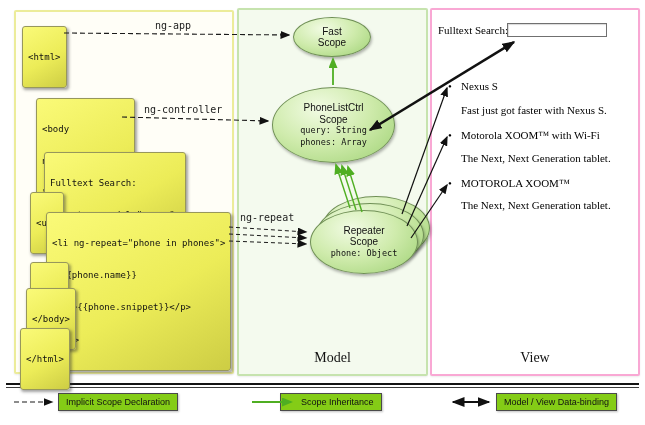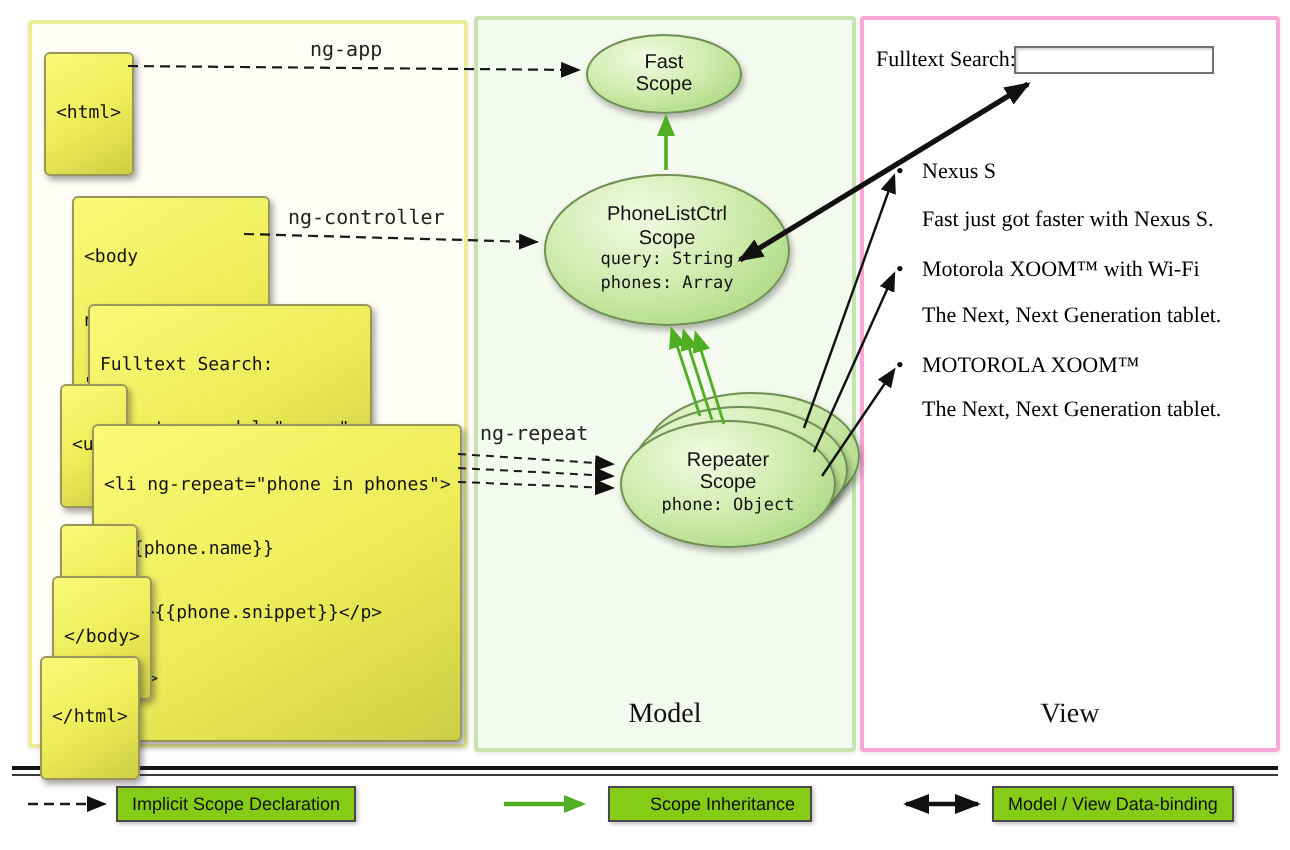--- a/index.html
+++ b/index.html
@@ -155,21 +155,21 @@
   <div class="view-line" style="left:448px;top:177px;">
     <span class="bullet">•</span>
     <span>MOTOROLA XOOM™</span>
   </div>
   <div class="view-line" style="left:461px;top:199px;">
     <span>The Next, Next Generation tablet.</span>
   </div>
 
   <div class="separator"></div>
   <div class="legend-box" style="left:58px;">Implicit Scope Declaration</div>
-  <div class="legend-box" style="left:304px;padding-left:20px;">Scope Inheritance</div>
+  <div class="legend-box" style="left:280px;padding-left:20px;">Scope Inheritance</div>
   <div class="legend-box" style="left:496px;text-align:center;">Model / View Data-binding</div>
 
   <svg class="overlay" viewBox="0 0 645 425" xmlns="http://www.w3.org/2000/svg">
     <defs>
       <marker id="aEnd" markerWidth="10" markerHeight="8" refX="8.5" refY="4" orient="auto" markerUnits="userSpaceOnUse">
         <path d="M0,0 L10,4 L0,8 Z" fill="#111"></path>
       </marker>
       <marker id="aStartL" markerWidth="13" markerHeight="10" refX="1.5" refY="5" orient="auto" markerUnits="userSpaceOnUse">
         <path d="M13,0 L0,5 L13,10 Z" fill="#111"></path>
       </marker>

